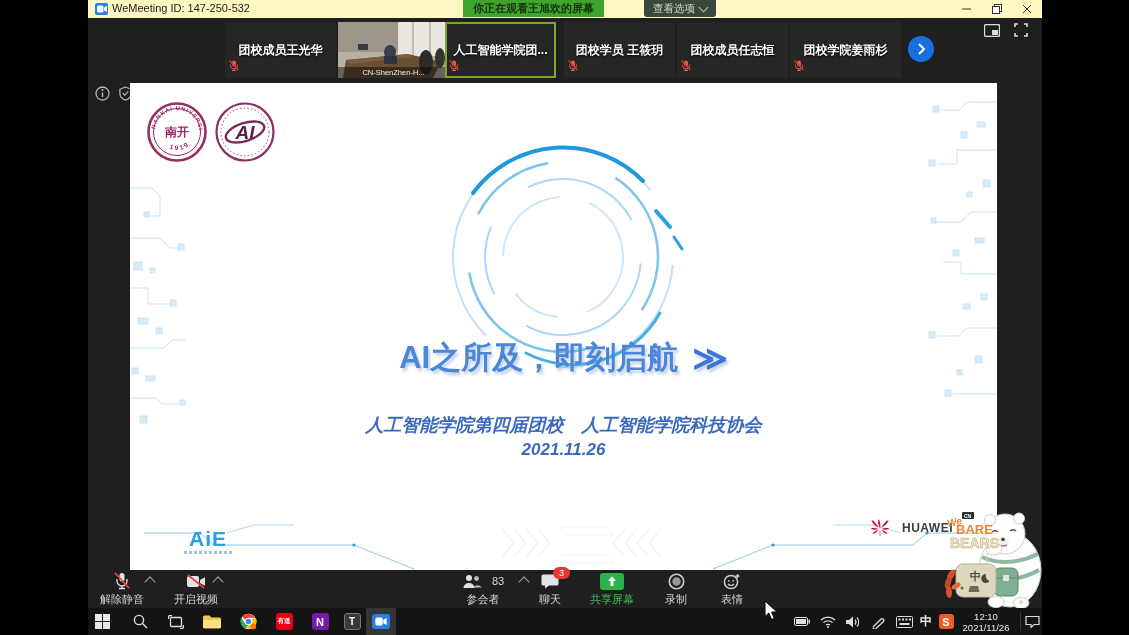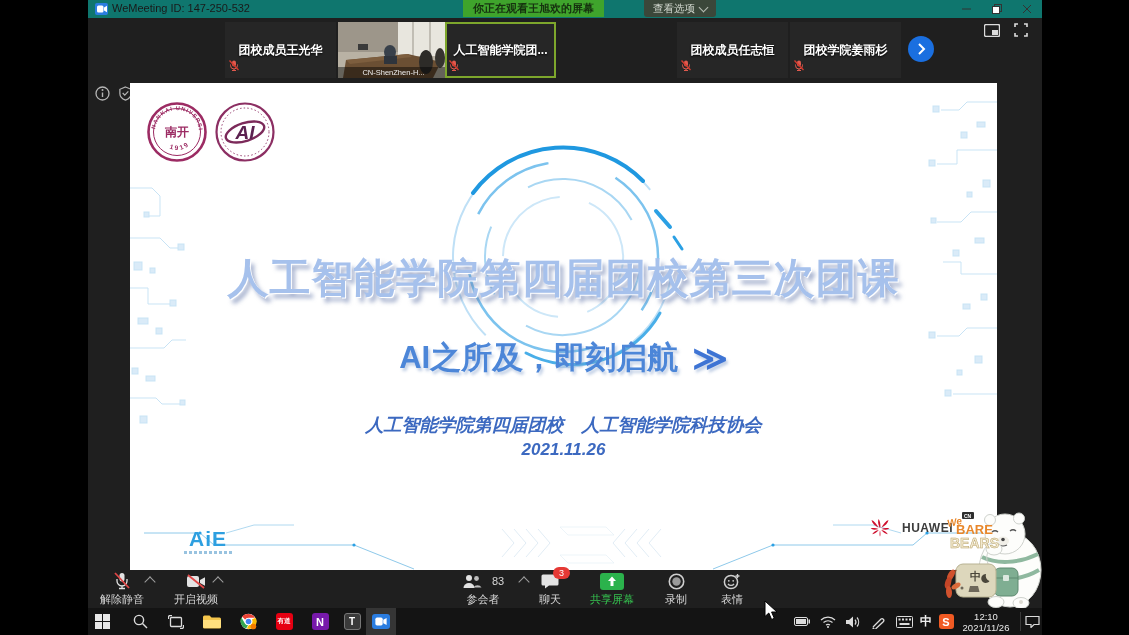--- a/index.html
+++ b/index.html
@@ -2,21 +2,21 @@
 <html><head>
 <meta charset="utf-8">
 <style>
   html,body{margin:0;padding:0;background:#000;}
   .page{position:relative;width:1129px;height:635px;background:#000;overflow:hidden;
         font-family:"Liberation Sans",sans-serif;}
   .screen{position:absolute;left:88px;top:0;width:954px;height:635px;}
   .abs{position:absolute;}
 
   
-  .titlebar{position:absolute;left:0;top:0;width:954px;height:18px;background:#0f766e;}
+  .titlebar{position:absolute;left:0;top:0;width:954px;height:18px;background:#fef9c3;}
   .tb-title{position:absolute;left:24px;top:2px;font-size:11px;color:#1a1a1a;}
   .tb-appicon{position:absolute;left:7px;top:3px;width:13px;height:12px;background:#2a7de1;border-radius:2px;}
   .tb-appicon svg{position:absolute;left:1.5px;top:2px;}
   .winctl{position:absolute;top:0;height:18px;width:30px;display:flex;align-items:center;justify-content:center;cursor:default;}
 
   
   .banner{position:absolute;left:375px;top:0;height:17px;background:#3fa42c;display:flex;align-items:center;
           padding:0 10px;font-size:11px;font-weight:bold;color:#16320f;z-index:30;}
   .banner-opts{position:absolute;left:556px;top:0;height:17px;background:#3b473a;border-radius:0 0 3px 3px;
           display:flex;align-items:center;gap:5px;padding:0 9px;font-size:10.5px;color:#d4dad1;z-index:30;}
@@ -149,20 +149,30 @@
     <span class="mic">
       <svg width="10" height="11" viewBox="0 0 10 11">
             <rect x="3" y="0.5" width="4" height="6" rx="2" fill="#e05a4e"></rect>
             <path d="M1.5 4.5v1a3.5 3.5 0 0 0 7 0v-1M5 9v1.5M3 10.5h4" stroke="#e05a4e" fill="none"></path>
             <line x1="0.5" y1="0.5" x2="9.5" y2="10" stroke="#d43b2f" stroke-width="1.4"></line>
           </svg>
     </span>
   </div>
   <div class="tile active" style="left:357px;">
     <span class="name">人工智能学院团...</span>
+    <span class="mic">
+      <svg width="10" height="11" viewBox="0 0 10 11">
+            <rect x="3" y="0.5" width="4" height="6" rx="2" fill="#e05a4e"></rect>
+            <path d="M1.5 4.5v1a3.5 3.5 0 0 0 7 0v-1M5 9v1.5M3 10.5h4" stroke="#e05a4e" fill="none"></path>
+            <line x1="0.5" y1="0.5" x2="9.5" y2="10" stroke="#d43b2f" stroke-width="1.4"></line>
+          </svg>
+    </span>
+  </div>
+  <div class="tile" style="left:476px;">
+    <span class="name">团校学员 王筱玥</span>
     <span class="mic">
       <svg width="10" height="11" viewBox="0 0 10 11">
             <rect x="3" y="0.5" width="4" height="6" rx="2" fill="#e05a4e"></rect>
             <path d="M1.5 4.5v1a3.5 3.5 0 0 0 7 0v-1M5 9v1.5M3 10.5h4" stroke="#e05a4e" fill="none"></path>
             <line x1="0.5" y1="0.5" x2="9.5" y2="10" stroke="#d43b2f" stroke-width="1.4"></line>
           </svg>
     </span>
   </div>
   <div class="tile" style="left:589px;">
     <span class="name">团校成员任志恒</span>
@@ -281,21 +291,20 @@
       </text>
       <text x="31" y="35" font-size="12" fill="#9c2b63" text-anchor="middle" font-weight="bold" font-family="Liberation Serif, serif">南开</text>
     </svg>
     <svg class="abs" style="left:84px;top:18px;" width="62" height="62" viewBox="0 0 62 62">
       <circle cx="31" cy="31" r="28.5" fill="#fff" stroke="#8c2f63" stroke-width="2.2"></circle>
       <circle cx="31" cy="31" r="24" fill="none" stroke="#8c2f63" stroke-width="0.9" stroke-dasharray="1.5 2.2"></circle>
       <ellipse cx="31" cy="31" rx="20" ry="9" fill="none" stroke="#7c2a5a" stroke-width="2.4" transform="rotate(-18 31 31)"></ellipse>
       <text x="31" y="38" font-size="19" font-weight="900" font-style="italic" fill="#5c2150" text-anchor="middle">AI</text>
     </svg>
 
-    <div class="slide-title">人工智能学院第四届团校第三次团课</div>
     <div class="slide-sub">
       <span>AI之所及，即刻启航</span><span class="chevs">≫</span>
     </div>
     <div class="slide-org">人工智能学院第四届团校　人工智能学院科技协会</div>
     <div class="slide-date">2021.11.26</div>
 
     <svg class="abs" style="left:0;top:438px;" width="867" height="49" viewBox="0 0 867 49">
       <g fill="none" stroke="#8ec9ea" stroke-width="1">
         <path d="M14 12 h56 l14 12 h140 l60 24"></path>
         <path d="M96 12 l28 -8 h40" opacity=".7"></path>

